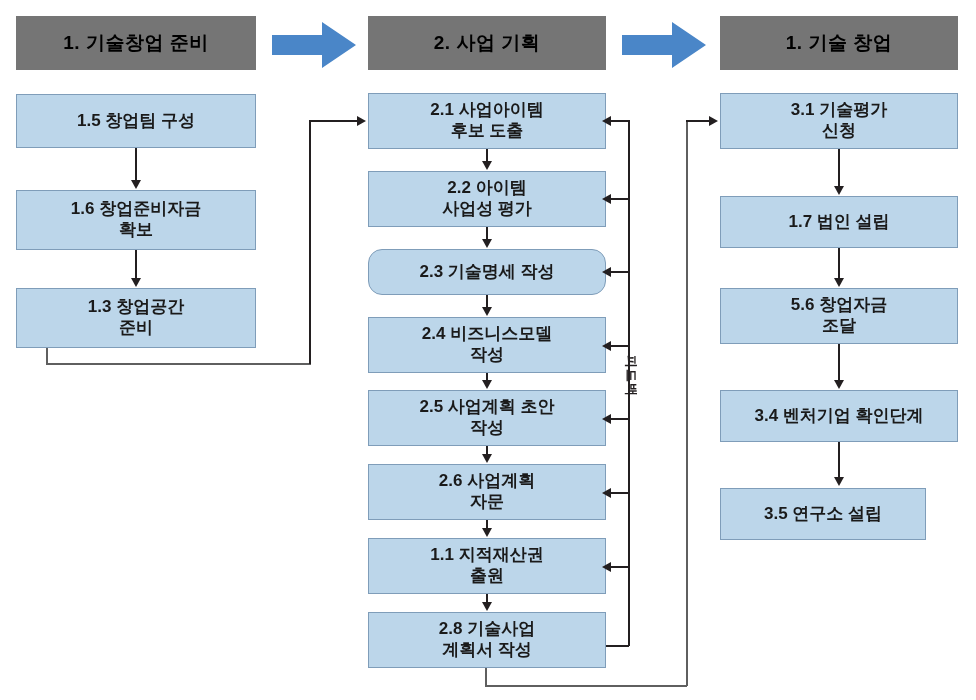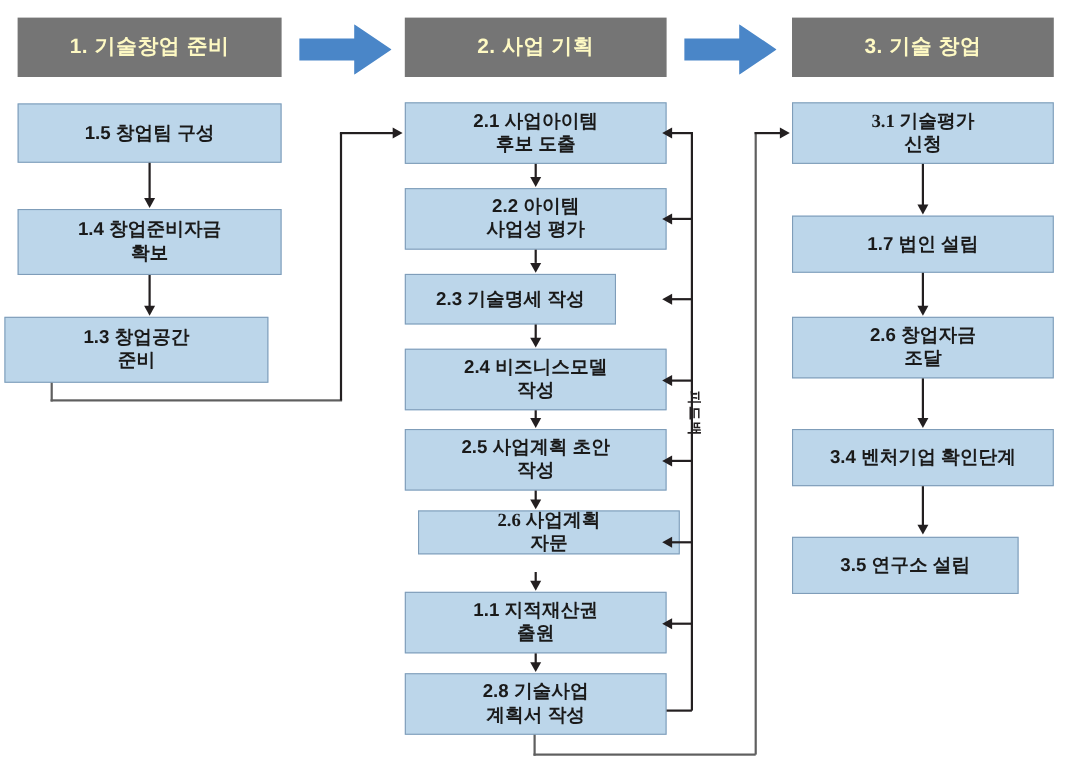--- a/index.html
+++ b/index.html
@@ -14,21 +14,21 @@
   #canvas {
     position: relative;
     width: 976px;
     height: 700px;
     background: #ffffff;
     overflow: hidden;
   }
   .phase-header {
     position: absolute;
     background: #757575;
-    color: #fef9c3;
+    color: #000000;
     font-weight: bold;
     font-size: 19px;
     display: flex;
     align-items: center;
     justify-content: center;
     letter-spacing: 0.5px;
     box-sizing: border-box;
     text-align: center;
     line-height: 1.15;
   }
@@ -97,38 +97,38 @@
 
 <div id="canvas">
 
   <div class="phase-header" style="left:16px; top:16px; width:240px; height:54px;">
     <span>1. 기술창업 준비</span>
   </div>
   <div class="phase-header" style="left:368px; top:16px; width:238px; height:54px;">
     <span>2. 사업 기획</span>
   </div>
   <div class="phase-header" style="left:720px; top:16px; width:238px; height:54px;">
-    <span>3. 기술 창업</span>
+    <span>1. 기술 창업</span>
   </div>
 
   <svg class="big-arrow" style="left:272px; top:22px;" width="84" height="46" viewBox="0 0 84 46">
     <polygon points="0,13 50,13 50,0 84,23 50,46 50,33 0,33" fill="#4a86c8"></polygon>
   </svg>
   <svg class="big-arrow" style="left:622px; top:22px;" width="84" height="46" viewBox="0 0 84 46">
     <polygon points="0,13 50,13 50,0 84,23 50,46 50,33 0,33" fill="#4a86c8"></polygon>
   </svg>
 
   <div class="step-box" style="left:16px; top:94px; width:240px; height:54px;">
     <span>1.5 창업팀 구성</span>
   </div>
   <div class="step-box" style="left:16px; top:190px; width:240px; height:60px;">
-    <span>1.4 창업준비자금
+    <span>1.6 창업준비자금
 확보</span>
   </div>
-  <div class="step-box" style="left:4px; top:288px; width:240px; height:60px;">
+  <div class="step-box" style="left:16px; top:288px; width:240px; height:60px;">
     <span>1.3 창업공간
 준비</span>
   </div>
 
   <div class="conn conn-v" style="left:135px; top:148px; height:33px;"></div>
   <div class="arrowhead-down" style="left:131px; top:180px;"></div>
 
   <div class="conn conn-v" style="left:135px; top:250px; height:29px;"></div>
   <div class="arrowhead-down" style="left:131px; top:278px;"></div>
 
@@ -139,32 +139,32 @@
   <div class="arrowhead-right" style="left:357px; top:116px;"></div>
 
   <div class="step-box" style="left:368px; top:93px; width:238px; height:56px;">
     <span>2.1 사업아이템
 후보 도출</span>
   </div>
   <div class="step-box" style="left:368px; top:171px; width:238px; height:56px;">
     <span>2.2 아이템
 사업성 평가</span>
   </div>
-  <div class="step-box" style="left:368px; top:249px; width:192px; height:46px;">
+  <div class="step-box" style="left:368px; top:249px; width:238px; height:46px;border-radius:14px;">
     <span>2.3 기술명세 작성</span>
   </div>
   <div class="step-box" style="left:368px; top:317px; width:238px; height:56px;">
     <span>2.4 비즈니스모델
 작성</span>
   </div>
   <div class="step-box" style="left:368px; top:390px; width:238px; height:56px;">
     <span>2.5 사업계획 초안
 작성</span>
   </div>
-  <div class="step-box" style="left:380px; top:464px; width:238px; height:40px;font-family:Liberation Serif, serif;">
+  <div class="step-box" style="left:368px; top:464px; width:238px; height:56px;">
     <span>2.6 사업계획
 자문</span>
   </div>
   <div class="step-box" style="left:368px; top:538px; width:238px; height:56px;">
     <span>1.1 지적재산권
 출원</span>
   </div>
   <div class="step-box" style="left:368px; top:612px; width:238px; height:56px;">
     <span>2.8 기술사업
 계획서 작성</span>
@@ -216,29 +216,29 @@
   <div class="arrowhead-left" style="left:602px; top:562px;"></div>
 
   <div class="feedback-label" style="left:640px; top:355px;">피드백</div>
 
   <div class="conn-gray" style="left:485px; top:668px; width:1.6px; height:19px;"></div>
   <div class="conn-gray" style="left:485px; top:685px; width:202px; height:1.6px;"></div>
   <div class="conn-gray" style="left:686px; top:120px; width:1.6px; height:566px;"></div>
   <div class="conn conn-h" style="left:686px; top:120px; width:25px;"></div>
   <div class="arrowhead-right" style="left:709px; top:116px;"></div>
 
-  <div class="step-box" style="left:720px; top:93px; width:238px; height:56px;font-family:Liberation Serif, serif;">
+  <div class="step-box" style="left:720px; top:93px; width:238px; height:56px;">
     <span>3.1 기술평가
 신청</span>
   </div>
   <div class="step-box" style="left:720px; top:196px; width:238px; height:52px;">
     <span>1.7 법인 설립</span>
   </div>
   <div class="step-box" style="left:720px; top:288px; width:238px; height:56px;">
-    <span>2.6 창업자금
+    <span>5.6 창업자금
 조달</span>
   </div>
   <div class="step-box" style="left:720px; top:390px; width:238px; height:52px;">
     <span>3.4 벤처기업 확인단계</span>
   </div>
   <div class="step-box" style="left:720px; top:488px; width:206px; height:52px;">
     <span>3.5 연구소 설립</span>
   </div>
 
   <div class="conn conn-v" style="left:838px; top:149px; height:38px;"></div>

